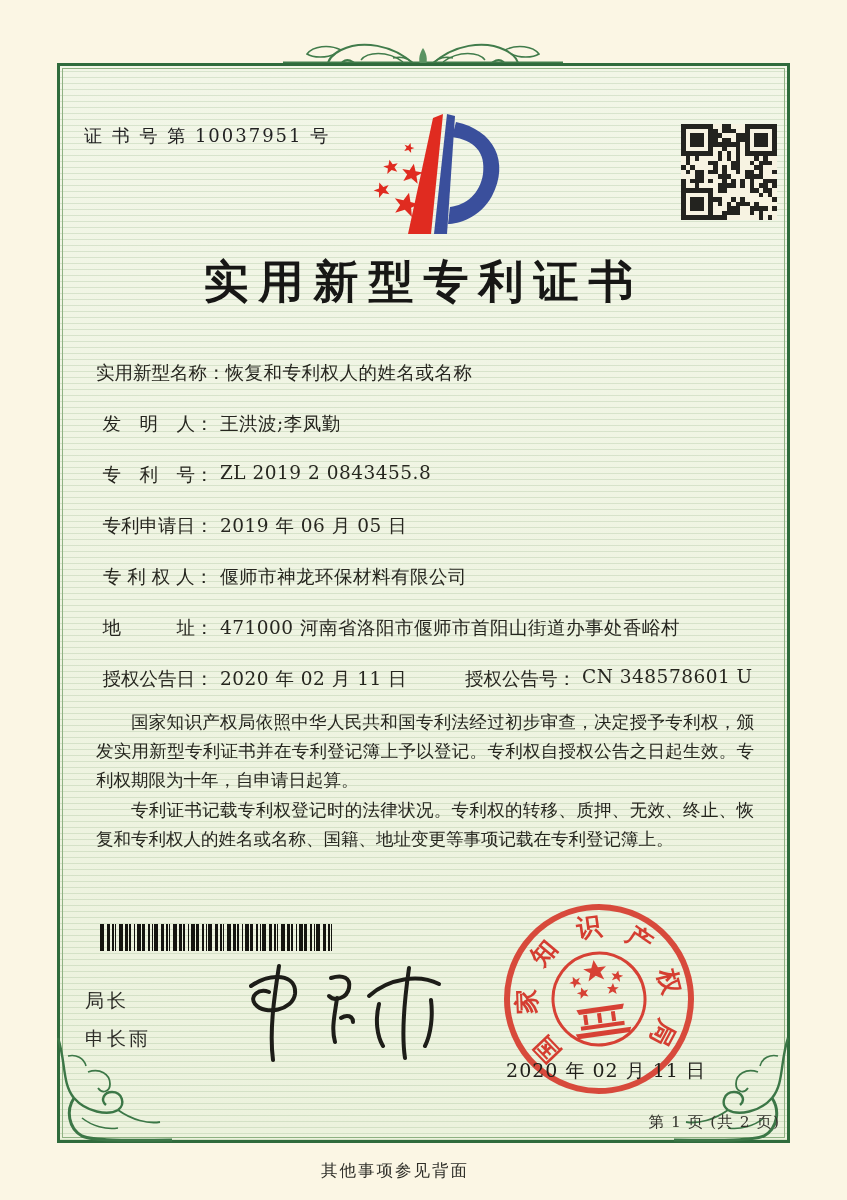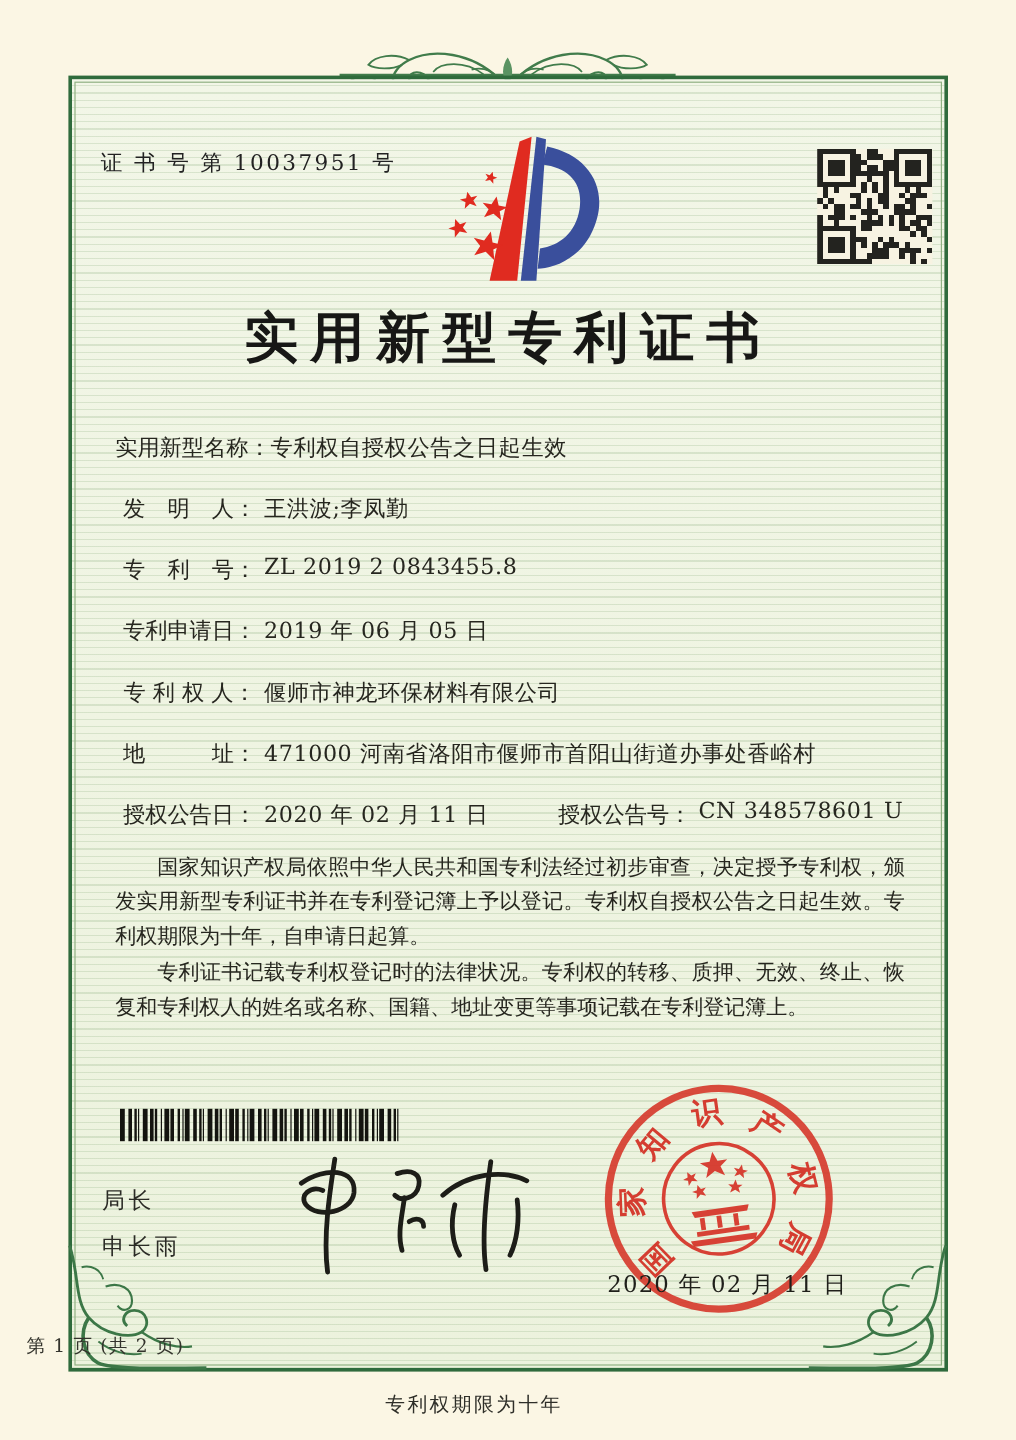--- a/index.html
+++ b/index.html
@@ -42,21 +42,21 @@
   .commissioner-name{position:absolute;left:85px;top:1026px;font-size:19px;letter-spacing:3px;}
   .signature{position:absolute;left:213px;top:952px;width:240px;height:118px;}
   .seal{position:absolute;left:500px;top:900px;width:198px;height:198px;transform:rotate(-8deg);}
   .seal-ring{position:absolute;inset:4px;border:6px solid rgba(213,50,38,0.88);border-radius:50%;}
   .seal-char{
     position:absolute;left:50%;top:50%;width:28px;height:28px;margin:-14px 0 0 -14px;
     font-size:25px;font-weight:bold;color:rgba(211,46,34,0.92);text-align:center;line-height:28px;
   }
   .seal-emblem{position:absolute;left:50%;top:50%;transform:translate(-50%,-50%);}
   .seal-date{position:absolute;left:506px;top:1058px;width:200px;text-align:center;font-size:19px;letter-spacing:1px;color:#1f1f1a;}
-  .page-info{position:absolute;left:0;top:1112px;width:780px;text-align:left;font-size:15.5px;letter-spacing:1px;color:#33332c;padding-left:22px;}
+  .page-info{position:absolute;left:0;top:1112px;width:780px;text-align:right;font-size:15.5px;letter-spacing:1px;color:#33332c;}
   .footer-note{position:absolute;left:0;top:1160px;width:790px;text-align:center;font-size:16.5px;letter-spacing:2px;color:#2e2e28;}
   .ornament-top{position:absolute;left:283px;top:32px;width:280px;height:62px;}
   .corner{position:absolute;width:130px;height:120px;}
   .corner-bl{left:48px;top:1032px;}
   .corner-br{left:668px;top:1032px;transform:scaleX(-1);}
 </style>
 </head>
 <body>
 
 <div class="page">
@@ -360,21 +360,21 @@
         <rect x="17" y="20" width="1" height="1" fill="#23231f"></rect>
         <rect x="19" y="20" width="1" height="1" fill="#23231f"></rect>
       </svg>
   </div>
 
   <div class="title">实用新型专利证书</div>
 
   <div class="fields">
     <div class="field-row">
       <span class="field-label">实用新型名称：</span>
-      <span class="field-value">专利权自授权公告之日起生效</span>
+      <span class="field-value">恢复和专利权人的姓名或名称</span>
     </div>
     <div class="field-row">
       <span class="field-label">发　明　人：</span>
       <span class="field-value">王洪波;李凤勤</span>
     </div>
     <div class="field-row">
       <span class="field-label">专　利　号：</span>
       <span class="field-value">ZL 2019 2 0843455.8</span>
     </div>
     <div class="field-row">
@@ -503,15 +503,15 @@
         <rect x="26" y="75" width="44" height="4"></rect>
         <path d="M20,82 L76,82 L74,87 L22,87 Z"></path>
       </g>
     </svg>
   </div>
 
   <div class="seal-date">2020 年 02 月 11 日</div>
 
   <div class="page-info">第 1 页 (共 2 页)</div>
 
-  <div class="footer-note">专利权期限为十年</div>
+  <div class="footer-note">其他事项参见背面</div>
 
 </div>
 
 </body></html>

